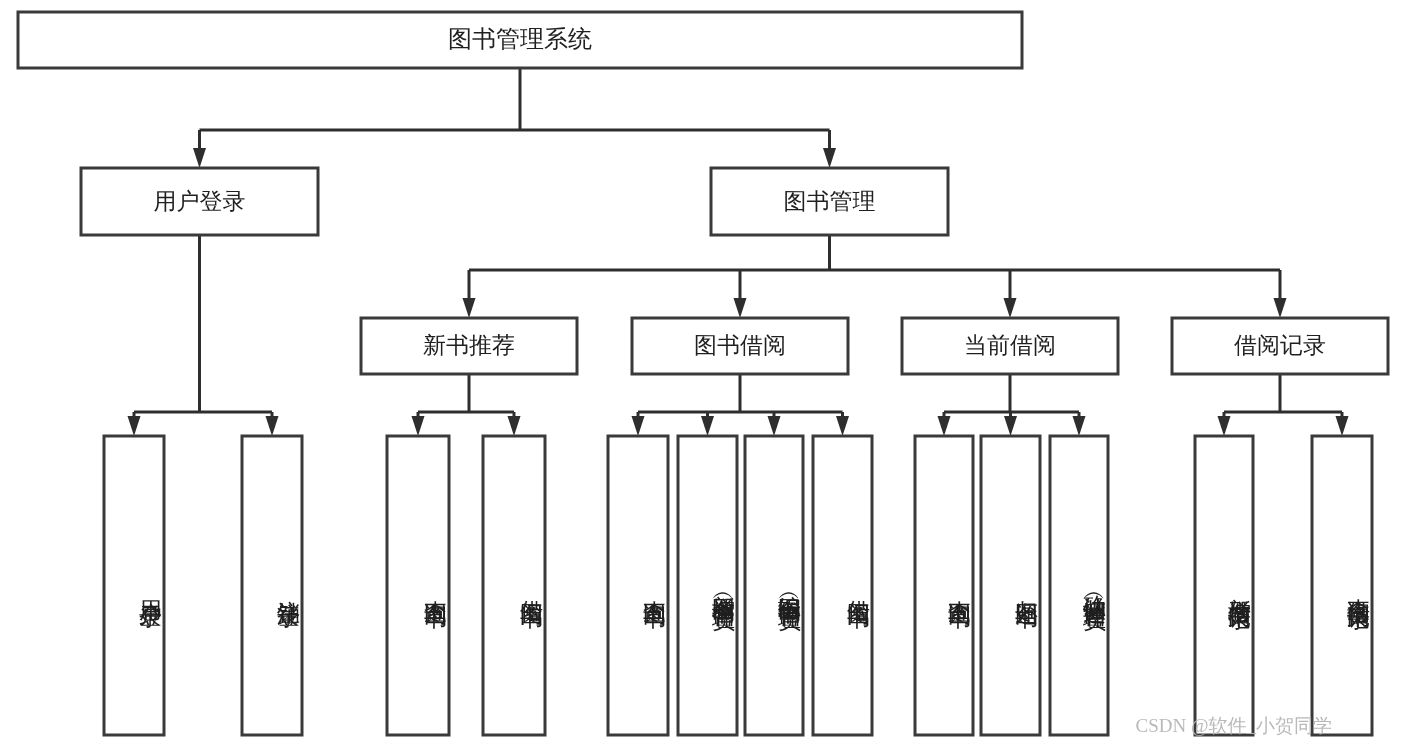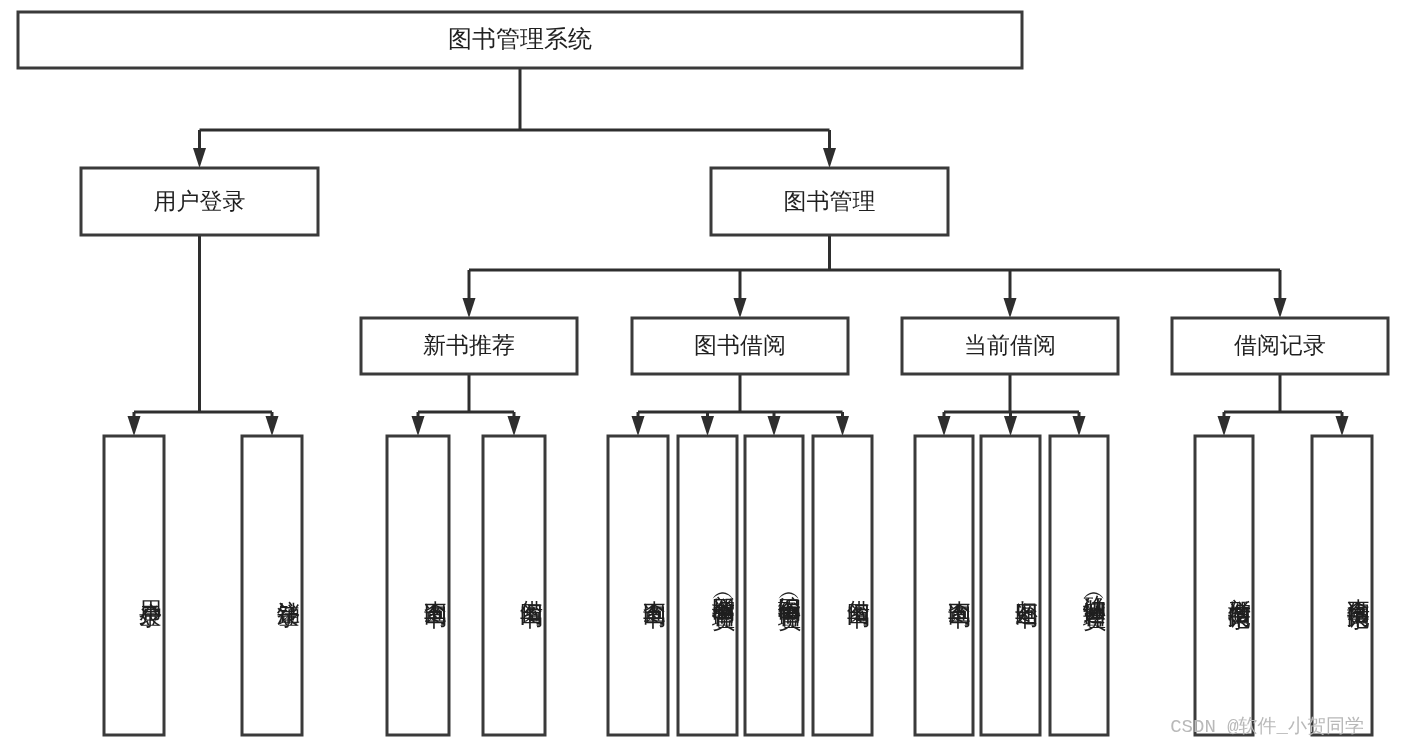--- a/index.html
+++ b/index.html
@@ -10,21 +10,20 @@
   body {
     width: 1405px;
     height: 747px;
     font-family: "Liberation Sans", "DejaVu Sans", sans-serif;
     overflow: hidden;
   }
   #diagram-root {
     position: relative;
     width: 1344px;
     height: 747px;
-    padding-left: 32px;
   }
   svg#flowchart {
     position: absolute;
     top: 0;
     left: 0;
     width: 1405px;
     height: 747px;
   }
   .node-box {
     fill: #ffffff;
@@ -68,21 +67,21 @@
     align-items: flex-start;
     justify-content: center;
     white-space: nowrap;
     pointer-events: none;
     user-select: none;
   }
   .watermark {
     position: absolute;
     right: 12px;
     bottom: 8px;
-    font-family: Liberation Mono, monospace;
+    font-family: Liberation Serif, serif;
     font-size: 19px;
     color: #b9b9b9;
     white-space: nowrap;
     user-select: none;
   }
 </style>
 </head>
 <body>
 
 <div id="diagram-root">

